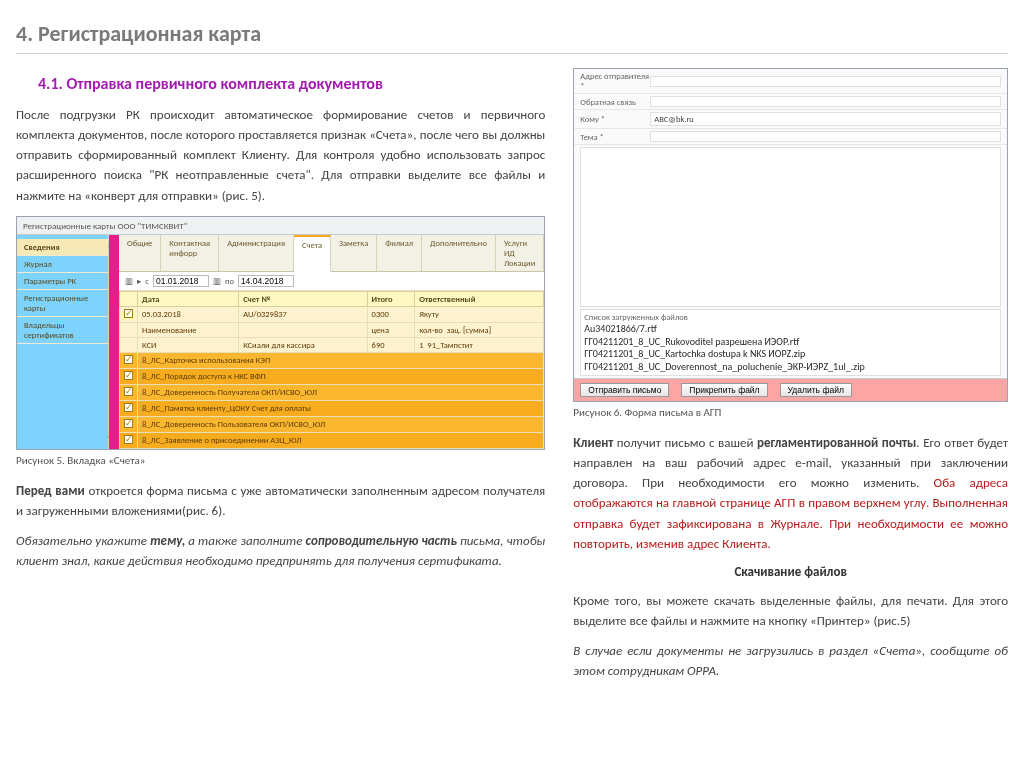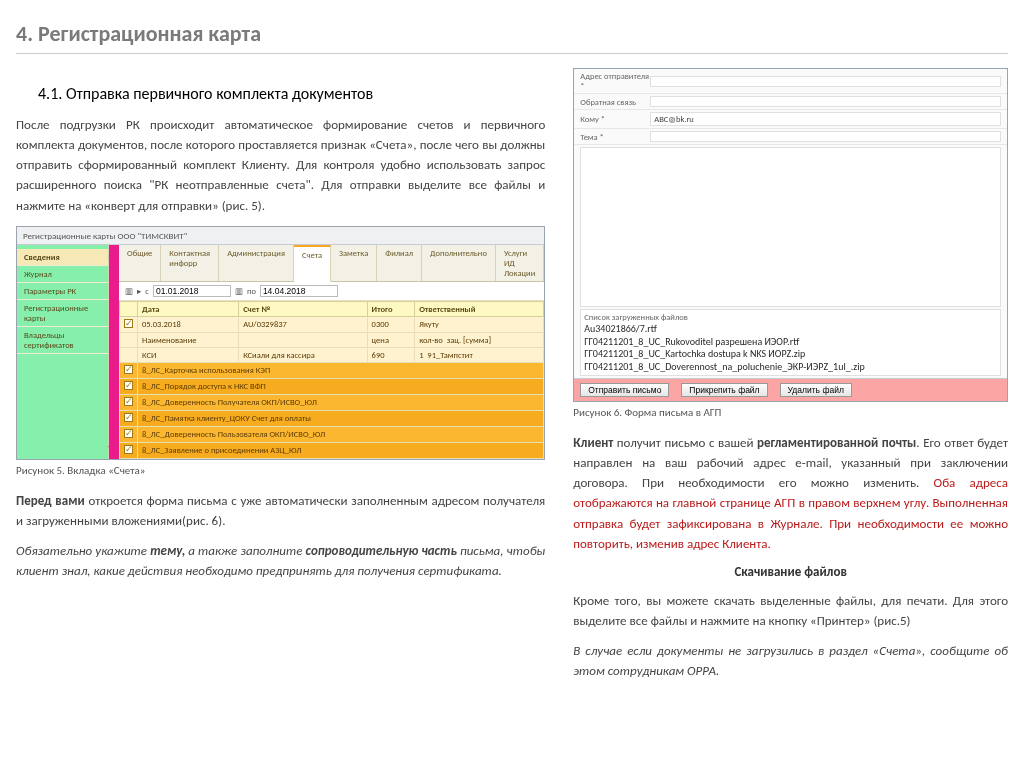--- a/index.html
+++ b/index.html
@@ -16,23 +16,23 @@
     font-weight: 700;
     color: #7a7a7a;
     border-bottom: 1px solid #ccc;
     padding-bottom: 6px;
     margin-bottom: 14px;
   }
   .columns { display: flex; gap: 28px; }
   .col { flex: 1 1 50%; }
   h2.sub-title {
     font-size: 16px;
-    font-weight: 400;
-    color: #000000;
-    margin: 16px 0 12px 22px;
+    font-weight: 700;
+    color: #a21caf;
+    margin: 6px 0 12px 22px;
   }
   p.body-text {
     font-size: 13px;
     line-height: 1.55;
     text-align: justify;
     color: #444;
     margin-bottom: 10px;
   }
   p.italic { font-style: italic; }
   .red { color: #b91c1c; }
@@ -61,21 +61,21 @@
   .fig5 .topbar {
     background: #eef0f2;
     border-bottom: 1px solid #c7ccd2;
     padding: 3px 6px;
     font-size: 9px;
     color: #555;
   }
   .fig5 .body { display: flex; }
   .fig5 .nav {
     width: 92px;
-    background: #86efac;
+    background: #7dd3fc;
     border-right: 1px solid #d8d2b8;
     padding: 4px 0;
   }
   .fig5 .nav div {
     padding: 3px 7px;
     font-size: 8.5px;
     color: #5a4a1a;
     border-bottom: 1px solid #f0ead2;
     cursor: default;
   }
@@ -106,21 +106,21 @@
     align-items: center;
     gap: 4px;
     padding: 3px 6px;
     background: #fff;
     border-bottom: 1px solid #e6e1c8;
     font-size: 8.5px;
     color: #555;
   }
   .fig5 .toolbar input {
     font-size: 8.5px;
-    width: 78px;
+    width: 56px;
     padding: 0 2px;
     border: 1px solid #bbb;
   }
   .fig5 table { width: 100%; border-collapse: collapse; font-size: 8.5px; }
   .fig5 thead th {
     background: #fef9c3;
     border: 1px solid #d8cf9c;
     padding: 2px 4px;
     text-align: left;
     font-weight: 600;

